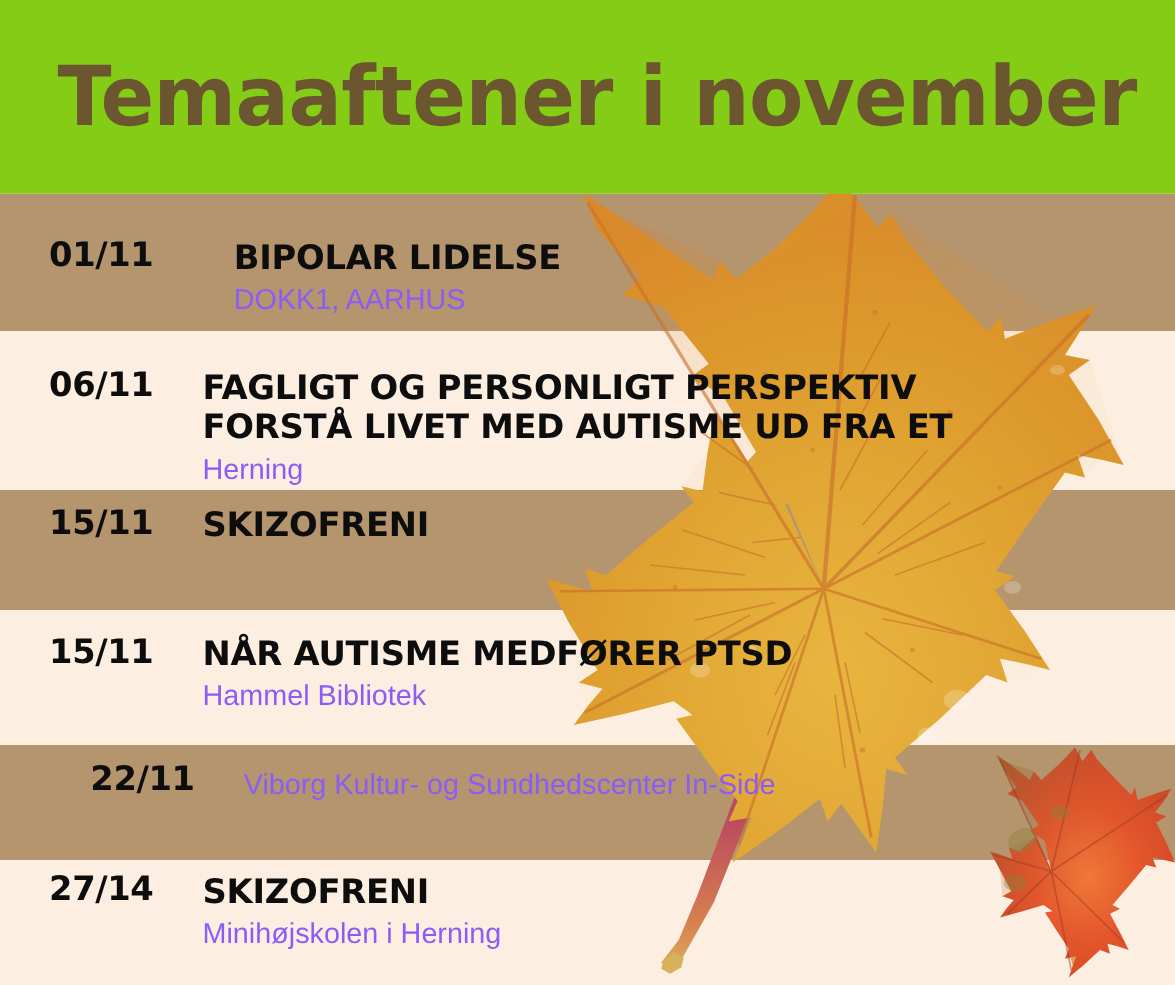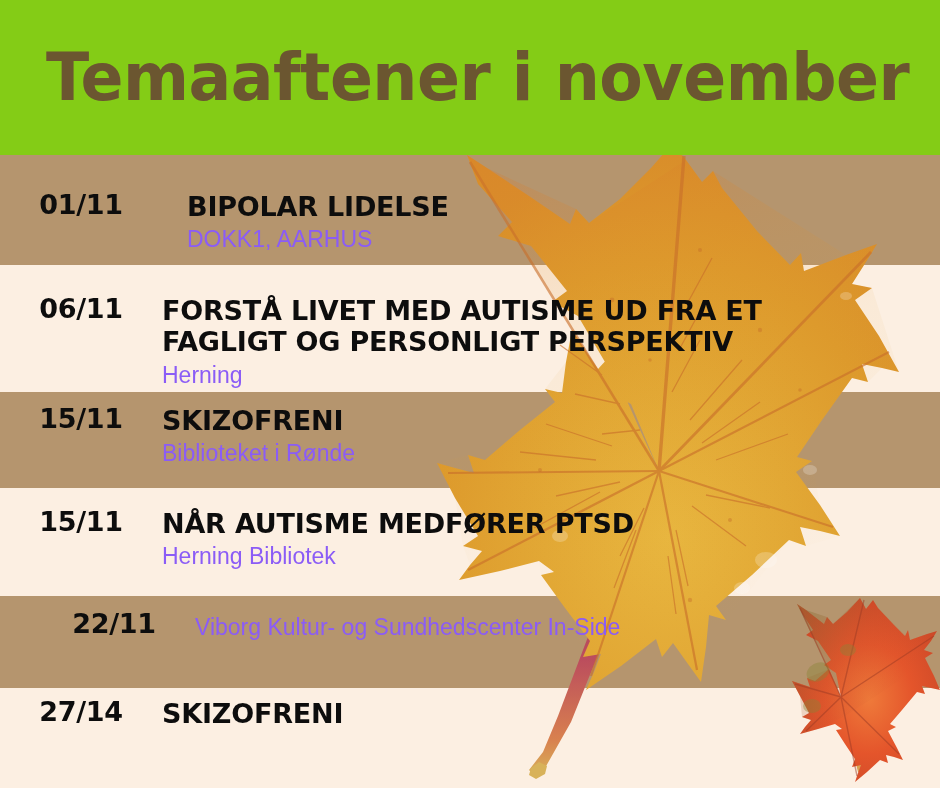--- a/index.html
+++ b/index.html
@@ -268,56 +268,56 @@
         <span class="line">BIPOLAR LIDELSE</span>
       </div>
       <div class="row-venue">DOKK1, AARHUS</div>
     </div>
   </div>
 
   <div class="row" style="top:295px;">
     <div class="row-date">06/11</div>
     <div class="row-body">
       <div class="row-title">
+        <span class="line">FAGLIGT OG PERSONLIGT PERSPEKTIV</span>
         <span class="line">FORSTÅ LIVET MED AUTISME UD FRA ET</span>
-        <span class="line">FAGLIGT OG PERSONLIGT PERSPEKTIV</span>
       </div>
       <div class="row-venue">Herning</div>
     </div>
   </div>
 
   <div class="row" style="top:405px;">
     <div class="row-date">15/11</div>
     <div class="row-body">
       <div class="row-title">
         <span class="line">SKIZOFRENI</span>
       </div>
-      <div class="row-venue">Biblioteket i Rønde</div>
     </div>
   </div>
 
   <div class="row" style="top:508px;">
     <div class="row-date">15/11</div>
     <div class="row-body">
       <div class="row-title">
         <span class="line">NÅR AUTISME MEDFØRER PTSD</span>
       </div>
-      <div class="row-venue">Herning Bibliotek</div>
+      <div class="row-venue">Hammel Bibliotek</div>
     </div>
   </div>
 
   <div class="row" style="top:610px;margin-left:33px;">
     <div class="row-date">22/11</div>
     <div class="row-body">
       <div class="row-venue">Viborg Kultur- og Sundhedscenter In-Side</div>
     </div>
   </div>
 
   <div class="row" style="top:698px;">
     <div class="row-date">27/14</div>
     <div class="row-body">
       <div class="row-title">
         <span class="line">SKIZOFRENI</span>
       </div>
+      <div class="row-venue">Minihøjskolen i Herning</div>
     </div>
   </div>
 
 </div>
 
 </body></html>

